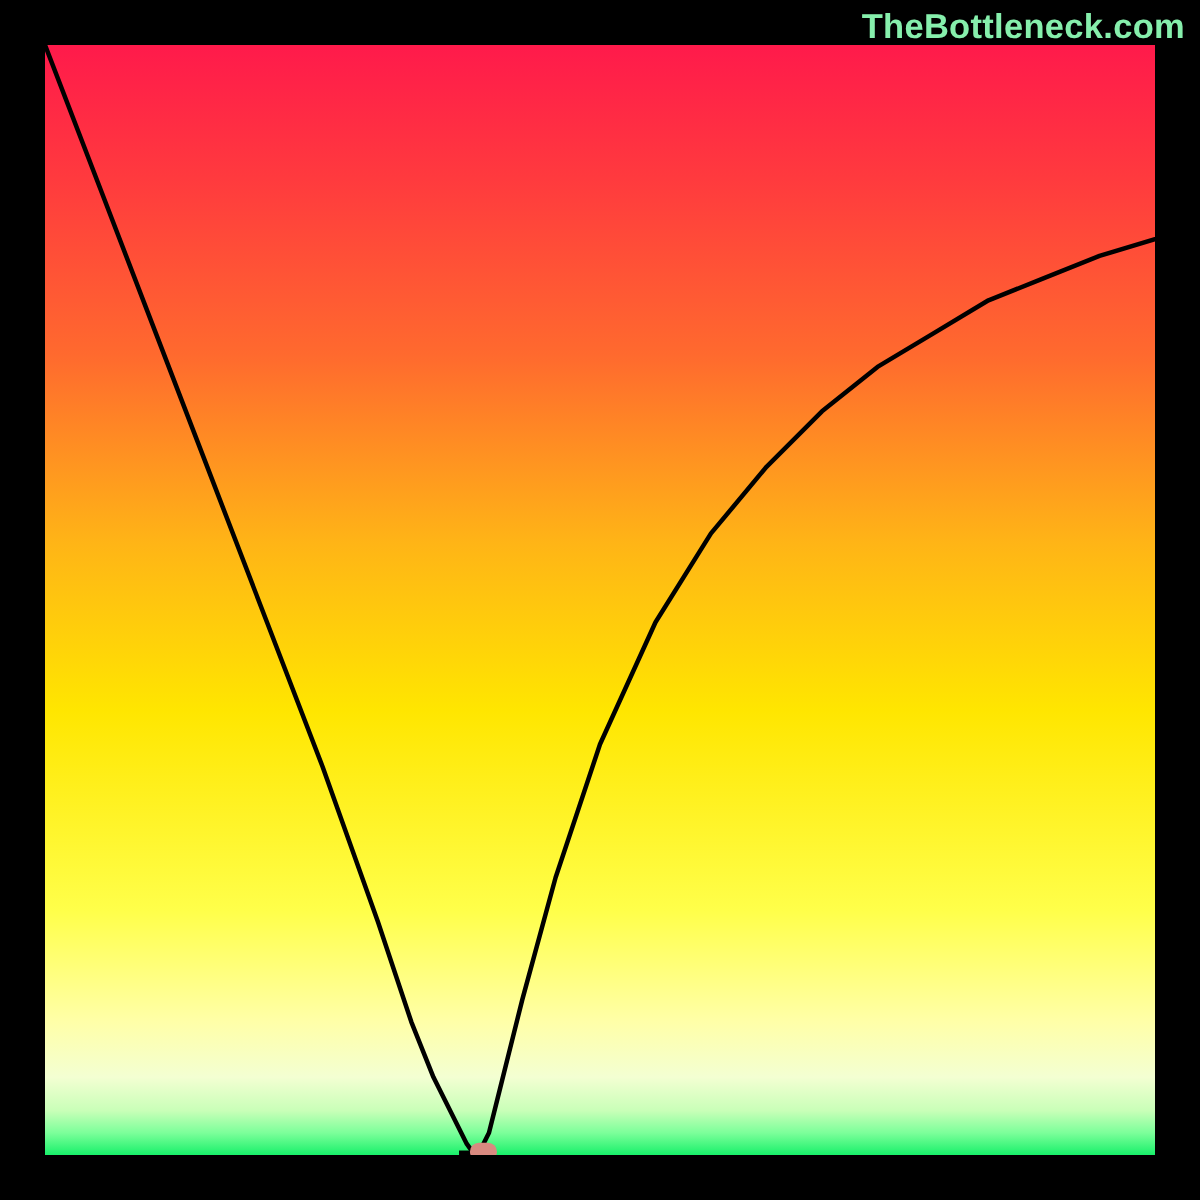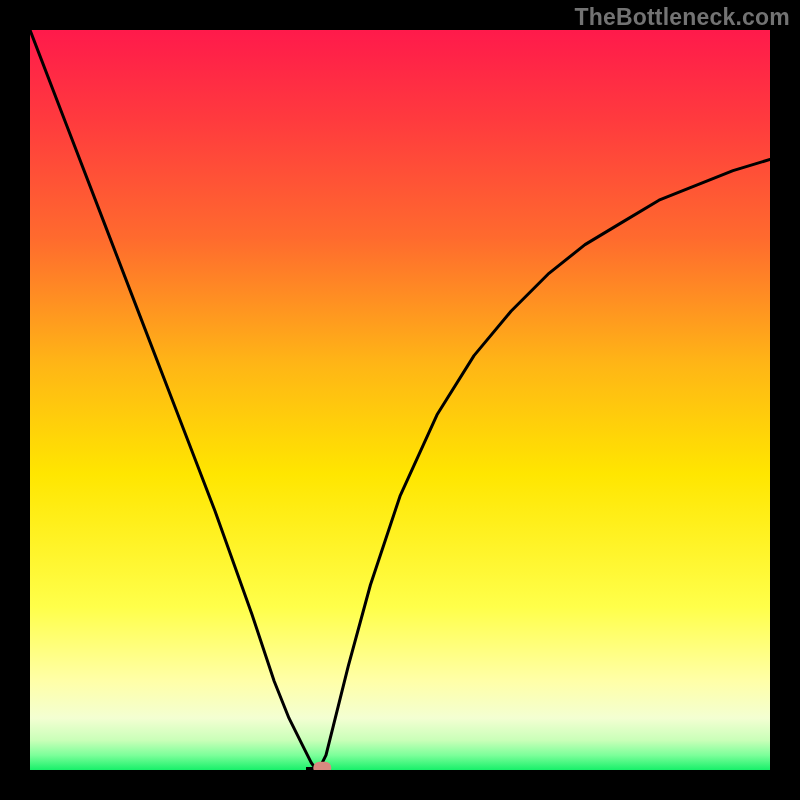--- a/index.html
+++ b/index.html
@@ -26,21 +26,21 @@
     height: 740px;
     overflow: hidden;
   }
   .watermark {
     position: absolute;
     top: 4px;
     right: 10px;
     font-family: Arial, Helvetica, sans-serif;
     font-size: 23px;
     font-weight: 600;
-    color: #737373;
+    color: #86efac;
     letter-spacing: 0.2px;
   }
   svg { display: block; }
 </style>
 </head>
 <body>
 
 <div class="frame">
   <div class="plot-area">
     <svg id="chart-svg" width="740" height="740" viewBox="0 0 740 740" preserveAspectRatio="none">

